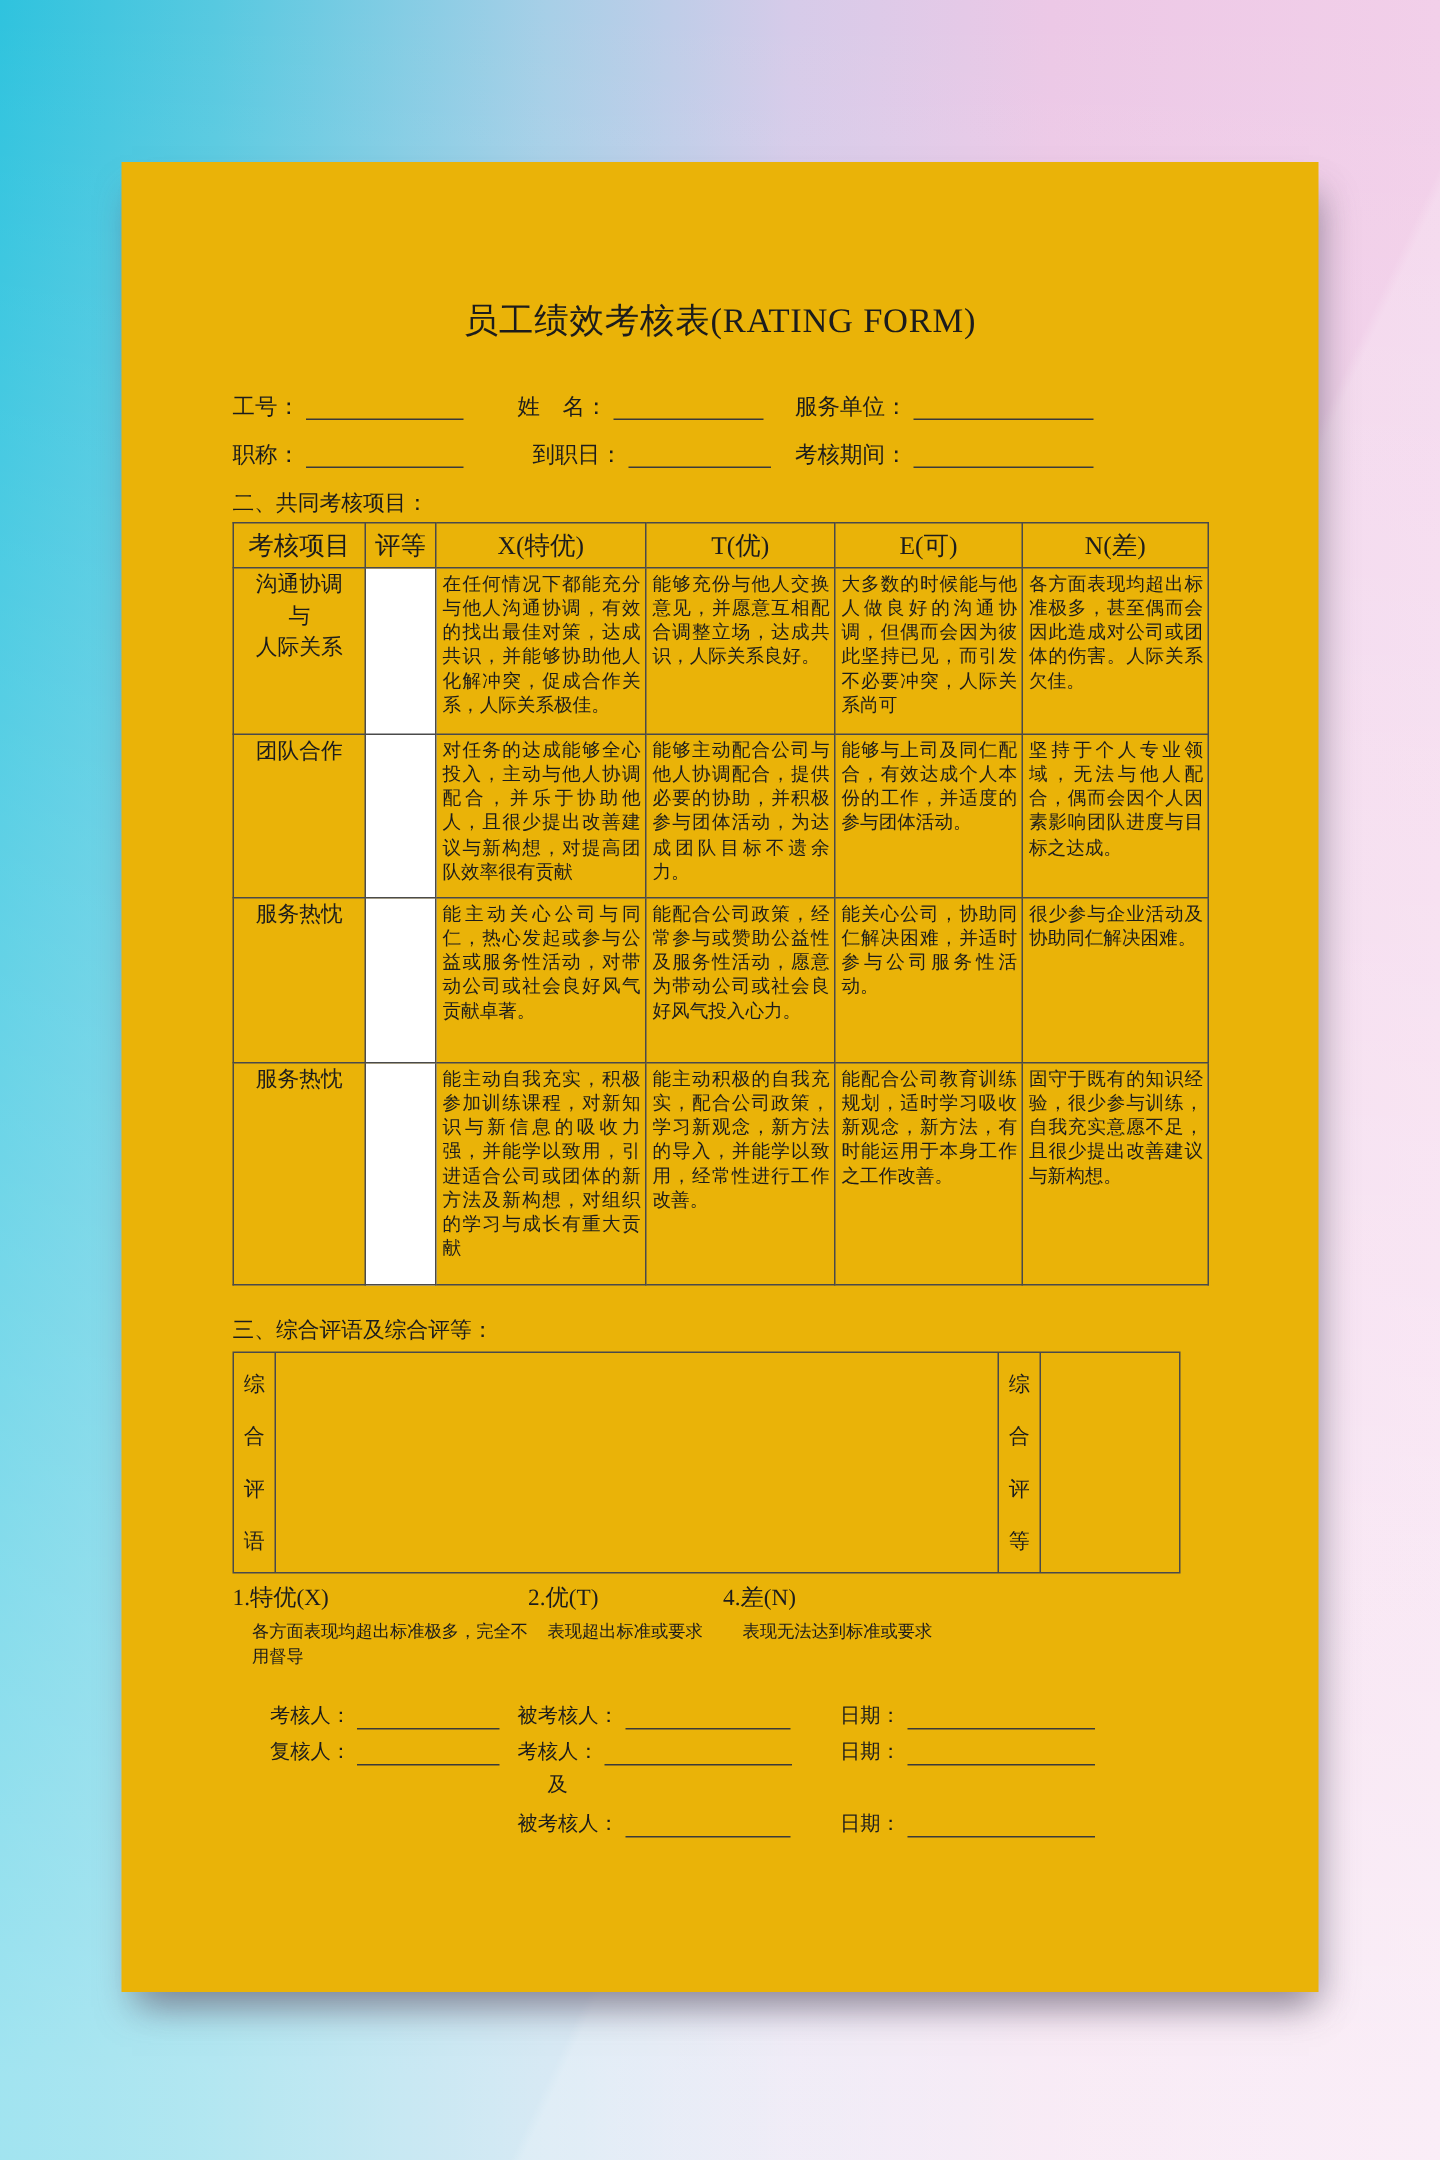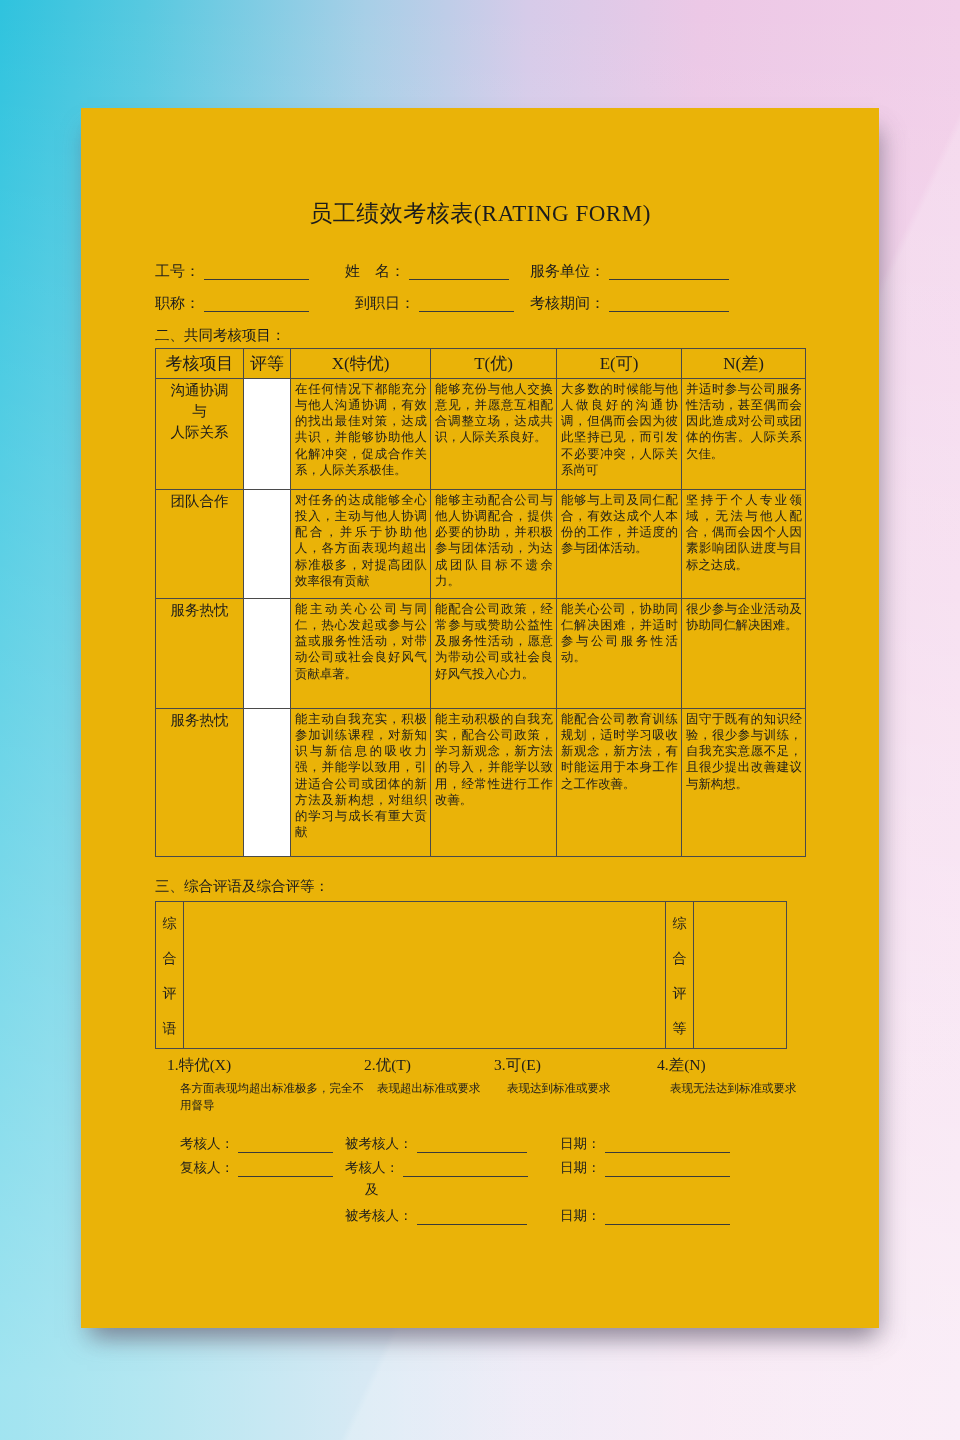--- a/index.html
+++ b/index.html
@@ -30,21 +30,21 @@
   td.item-cell{font-size:14.5px;text-align:center;vertical-align:middle;white-space:pre-line;line-height:1.45;}
   td.desc-cell{font-size:12.4px;line-height:1.3;padding:2px 3px 2px 4px;text-align:justify;}
   td.rate-cell{background:#fff;}
   tr.r1{height:111px;} tr.r2{height:109px;} tr.r3{height:110px;} tr.r4{height:148px;}
   .overall{margin-top:20px;}
   .overall-box{margin-top:5px;display:grid;grid-template-columns:28px 482px 28px 92px;height:146px;border:1px solid #4a4a4a;width:630px;}
   .overall-box > div{border-right:1px solid #4a4a4a;}
   .overall-box > div:last-child{border-right:none;}
   .vlabel{font-size:14px;text-align:center;white-space:pre-line;line-height:35px;padding-top:4px;}
   .defs-heading{margin-top:19px;font-size:14.5px;}
-  .defs{margin-top:6px;display:grid;grid-template-columns:197px 130px 163px 1fr;margin-left:12px;}
+  .defs{margin-top:6px;display:grid;grid-template-columns:197px 130px 163px 1fr;}
   .def-title{font-size:15.5px;}
   .def-desc{font-size:11.5px;line-height:1.45;margin-top:4px;padding-left:13px;}
   .def:nth-child(1) .def-desc{width:190px;}
   .def:nth-child(4) .def-desc{width:140px;}
   .signatures{margin-top:22px;padding-left:25px;font-size:13.5px;}
   .sig-row{display:grid;grid-template-columns:165px 215px 1fr;margin-bottom:6px;align-items:flex-end;}
   .sig-field{display:flex;align-items:flex-end;}
   .sig-and{padding-left:20px;line-height:1.1;margin-bottom:3px;}
 </style>
 </head>
@@ -107,26 +107,26 @@
         <th>N(差)</th>
       </tr>
       <tr class="r1">
         <td class="item-cell">沟通协调
 与
 人际关系</td>
         <td class="rate-cell"></td>
         <td class="desc-cell">在任何情况下都能充分与他人沟通协调，有效的找出最佳对策，达成共识，并能够协助他人化解冲突，促成合作关系，人际关系极佳。</td>
         <td class="desc-cell">能够充份与他人交换意见，并愿意互相配合调整立场，达成共识，人际关系良好。</td>
         <td class="desc-cell">大多数的时候能与他人做良好的沟通协调，但偶而会因为彼此坚持已见，而引发不必要冲突，人际关系尚可</td>
-        <td class="desc-cell">并适时参与公司服务性活动，甚至偶而会因此造成对公司或团体的伤害。人际关系欠佳。</td>
+        <td class="desc-cell">各方面表现均超出标准极多，甚至偶而会因此造成对公司或团体的伤害。人际关系欠佳。</td>
       </tr>
       <tr class="r2">
         <td class="item-cell">团队合作</td>
         <td class="rate-cell"></td>
-        <td class="desc-cell">对任务的达成能够全心投入，主动与他人协调配合，并乐于协助他人，各方面表现均超出标准极多，对提高团队效率很有贡献</td>
+        <td class="desc-cell">对任务的达成能够全心投入，主动与他人协调配合，并乐于协助他人，且很少提出改善建议与新构想，对提高团队效率很有贡献</td>
         <td class="desc-cell">能够主动配合公司与他人协调配合，提供必要的协助，并积极参与团体活动，为达成团队目标不遗余力。</td>
         <td class="desc-cell">能够与上司及同仁配合，有效达成个人本份的工作，并适度的参与团体活动。</td>
         <td class="desc-cell">坚持于个人专业领域，无法与他人配合，偶而会因个人因素影响团队进度与目标之达成。</td>
       </tr>
       <tr class="r3">
         <td class="item-cell">服务热忱</td>
         <td class="rate-cell"></td>
         <td class="desc-cell">能主动关心公司与同仁，热心发起或参与公益或服务性活动，对带动公司或社会良好风气贡献卓著。</td>
         <td class="desc-cell">能配合公司政策，经常参与或赞助公益性及服务性活动，愿意为带动公司或社会良好风气投入心力。</td>
         <td class="desc-cell">能关心公司，协助同仁解决困难，并适时参与公司服务性活动。</td>
@@ -163,24 +163,20 @@
     <div class="defs">
       <div class="def">
         <div class="def-title">1.特优(X)</div>
         <div class="def-desc">各方面表现均超出标准极多，完全不用督导</div>
       </div>
       <div class="def">
         <div class="def-title">2.优(T)</div>
         <div class="def-desc">表现超出标准或要求</div>
       </div>
       <div class="def">
-        <div class="def-title">3.可(E)</div>
-        <div class="def-desc">表现达到标准或要求</div>
-      </div>
-      <div class="def">
         <div class="def-title">4.差(N)</div>
         <div class="def-desc">表现无法达到标准或要求</div>
       </div>
     </div>
 
     <div class="signatures">
       <div class="sig-row">
         <div class="sig-field">
           <span>考核人：</span>
           <span class="blank w95"></span>

